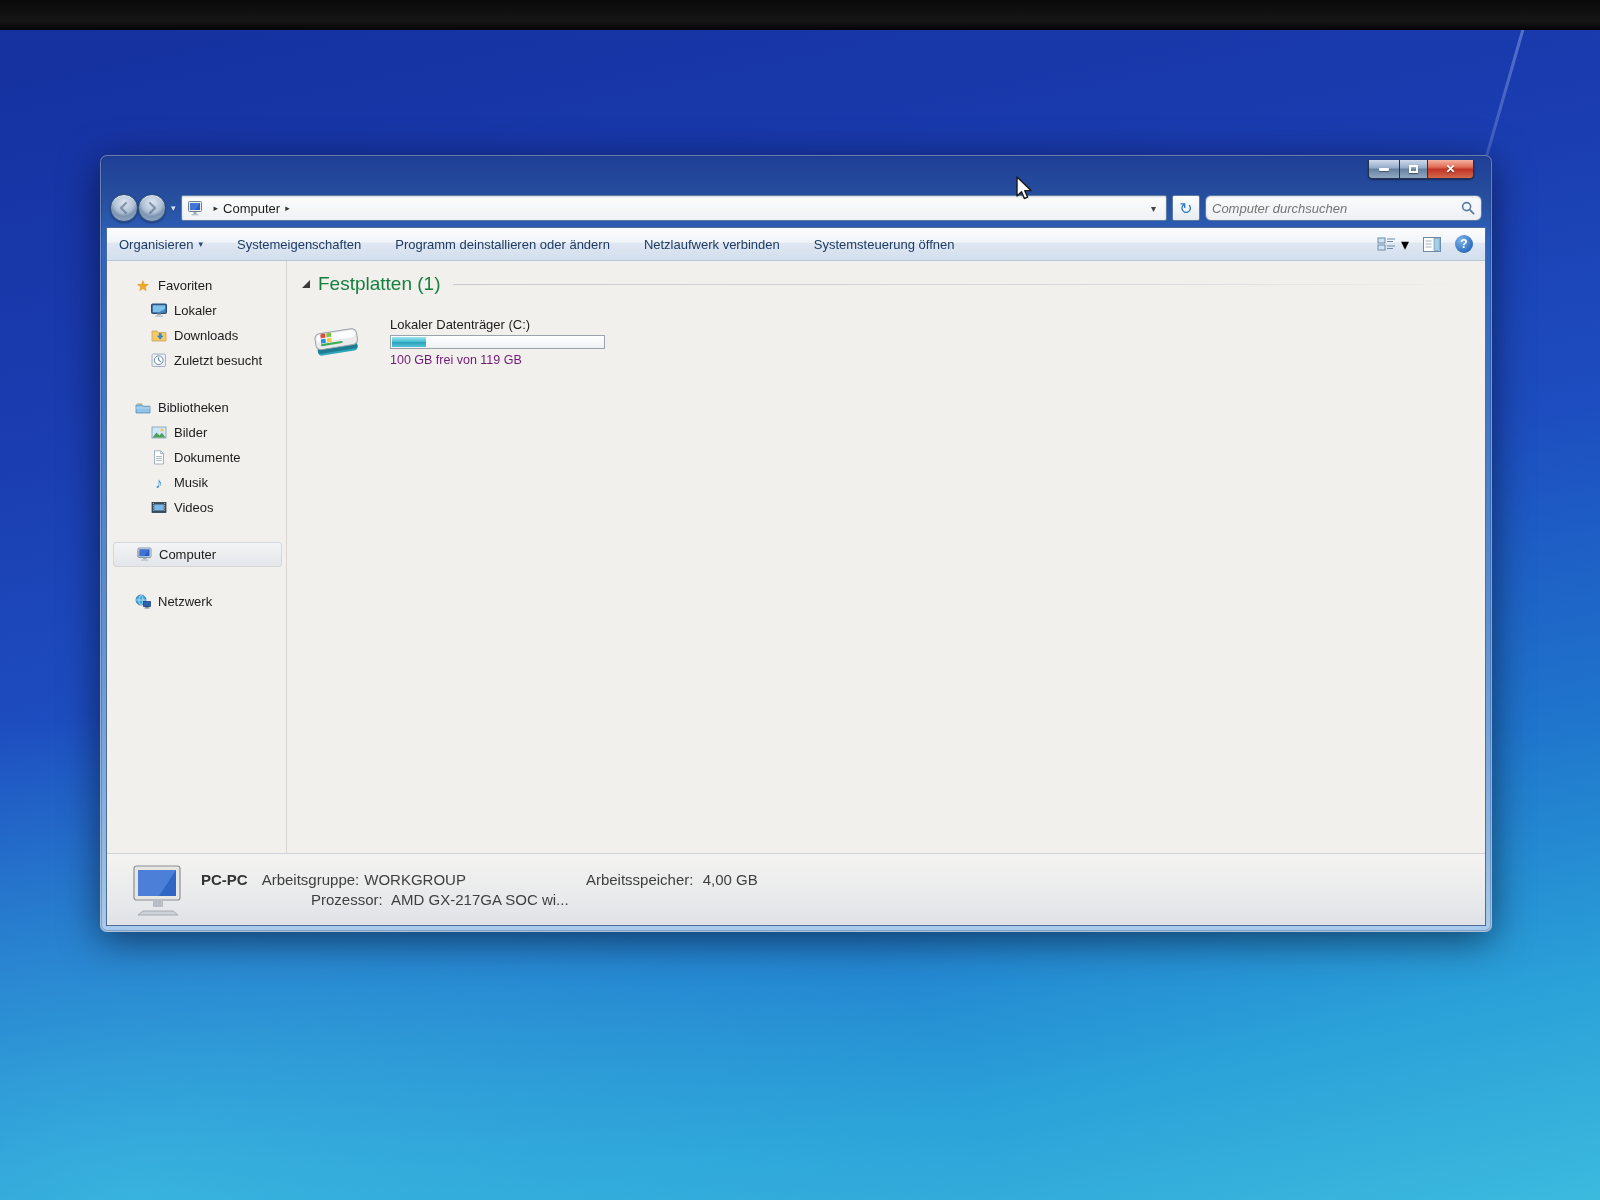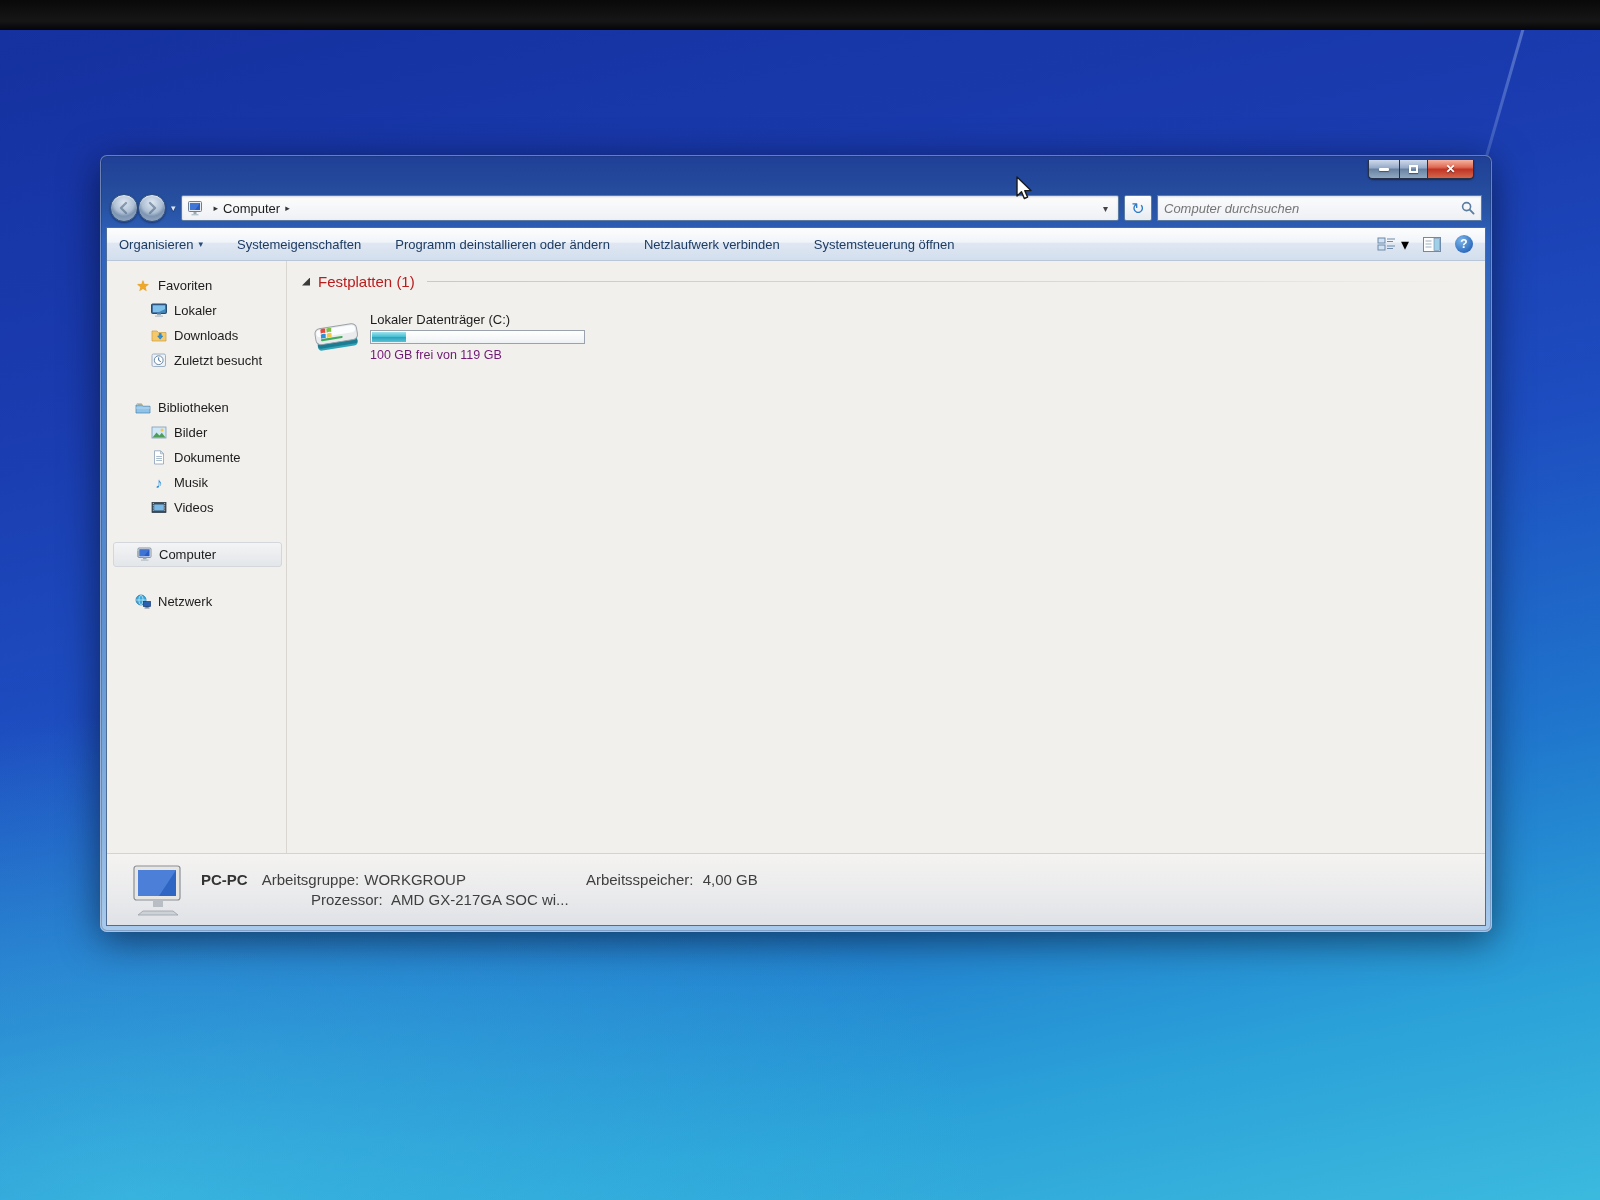--- a/index.html
+++ b/index.html
@@ -46,21 +46,21 @@
     display:flex; align-items:center; padding:0 4px 0 6px; box-shadow:inset 0 1px 2px rgba(90,110,140,.25); }
   .addr-icon { width:17px; height:15px; margin-right:4px; flex:0 0 auto; }
   .crumb-arrow { font-size:9px; color:#333; margin:0 5px; }
   .crumb-label { font-size:13px; color:#1c1c1c; }
   .addr-spacer { flex:1 1 auto; }
   .addr-drop { font-size:10px; color:#444; padding:0 6px; }
 
   .refresh-btn { width:28px; height:26px; border:1px solid #5c7ba0; border-radius:2px; background:linear-gradient(180deg,#fdfdfd,#e7ecf2);
     display:flex; align-items:center; justify-content:center; color:#2f7ac6; font-size:16px; flex:0 0 auto; }
 
-  .searchbox { width:325px; height:26px; border:1px solid #5c7ba0; border-radius:0; background:linear-gradient(180deg,#fbfcfd,#edf0f4);
+  .searchbox { width:277px; height:26px; border:1px solid #5c7ba0; border-radius:6px; background:linear-gradient(180deg,#fbfcfd,#edf0f4);
     display:flex; align-items:center; padding:11px 6px; flex:0 0 auto; box-shadow:inset 0 1px 2px rgba(90,110,140,.2); }
   .searchbox input { flex:1; border:none; outline:none; background:transparent; font-style:italic; font-size:13px; color:#7a8490; font-family:"Liberation Sans", sans-serif; }
   .search-mag { flex:0 0 auto; }
 
   
   .client { position:absolute; left:6px; right:6px; top:72px; bottom:6px; background:#f2f0ed; display:flex; flex-direction:column; border:1px solid #4e6c96; }
 
   .cmdbar { height:33px; background:linear-gradient(180deg,#fdfdfe 0%,#f0f4f9 45%,#dfe7f2 46%,#d3dfee 100%); border-bottom:1px solid #b8c6d9;
     display:flex; align-items:center; padding:0 12px; flex:0 0 auto; }
   .cmd-item { font-size:13px; color:#1e3c64; margin-right:34px; display:flex; align-items:center; gap:5px; cursor:default; }
@@ -79,24 +79,24 @@
   .side-row.selected { background:linear-gradient(180deg,#f3f4f5,#e3e6ea); border:1px solid #d3d7dc; border-radius:3px; margin:0 4px 0 6px; padding-left:22px; }
   .side-gap { height:22px; }
   .icon16 { width:16px; height:16px; flex:0 0 auto; display:flex; align-items:center; justify-content:center; }
   .star-glyph { color:#f0a828; font-size:15px; text-shadow:0 0 1px #c8861a; }
   .note-glyph { color:#2f8fd8; font-size:15px; font-weight:bold; }
 
   
   .main-panel { flex:1 1 auto; padding:12px 18px 0 15px; min-width:0; }
   .group-header { display:flex; align-items:center; gap:8px; }
   .tri-expanded { width:8px; height:8px; background:#3a3a3a; clip-path:polygon(100% 0, 0 100%, 100% 100%); flex:0 0 auto; }
-  .group-title { font-size:15px; color:#b91c1c; white-space:nowrap; }
+  .group-title { font-size:19px; color:#15803d; white-space:nowrap; }
   .group-rule { flex:1 1 auto; height:1px; background:linear-gradient(90deg,#c6cad0, #d8dbdf 70%, rgba(216,219,223,0)); margin-left:4px; }
 
-  .drive-item { display:flex; margin:22px 0 0 10px; gap:6px; width:330px; }
+  .drive-item { display:flex; margin:22px 0 0 10px; gap:26px; width:330px; }
   .drive-icon { flex:0 0 auto; margin-top:6px; }
   .drive-info { flex:1; }
   .drive-name { font-size:13px; color:#1c1c1c; margin-bottom:3px; }
   .cap-bar { width:215px; height:14px; border:1px solid #9aa3ad; background:linear-gradient(180deg,#fff,#eef1f3); position:relative; }
   .cap-fill { position:absolute; left:1px; top:1px; bottom:1px; background:linear-gradient(180deg,#9fe3ee 0%,#49c0d4 45%,#2b9fba 50%,#53c3d6 100%); }
   .cap-caption { font-size:12.5px; color:#701a75; margin-top:4px; }
 
   
   .details { flex:0 0 auto; height:72px; border-top:1px solid #cfd4da; background:linear-gradient(180deg,#f4f3f1 0%,#e9eaec 60%,#dfe2e6 100%);
     display:flex; align-items:center; padding:0 10px 0 22px; }

